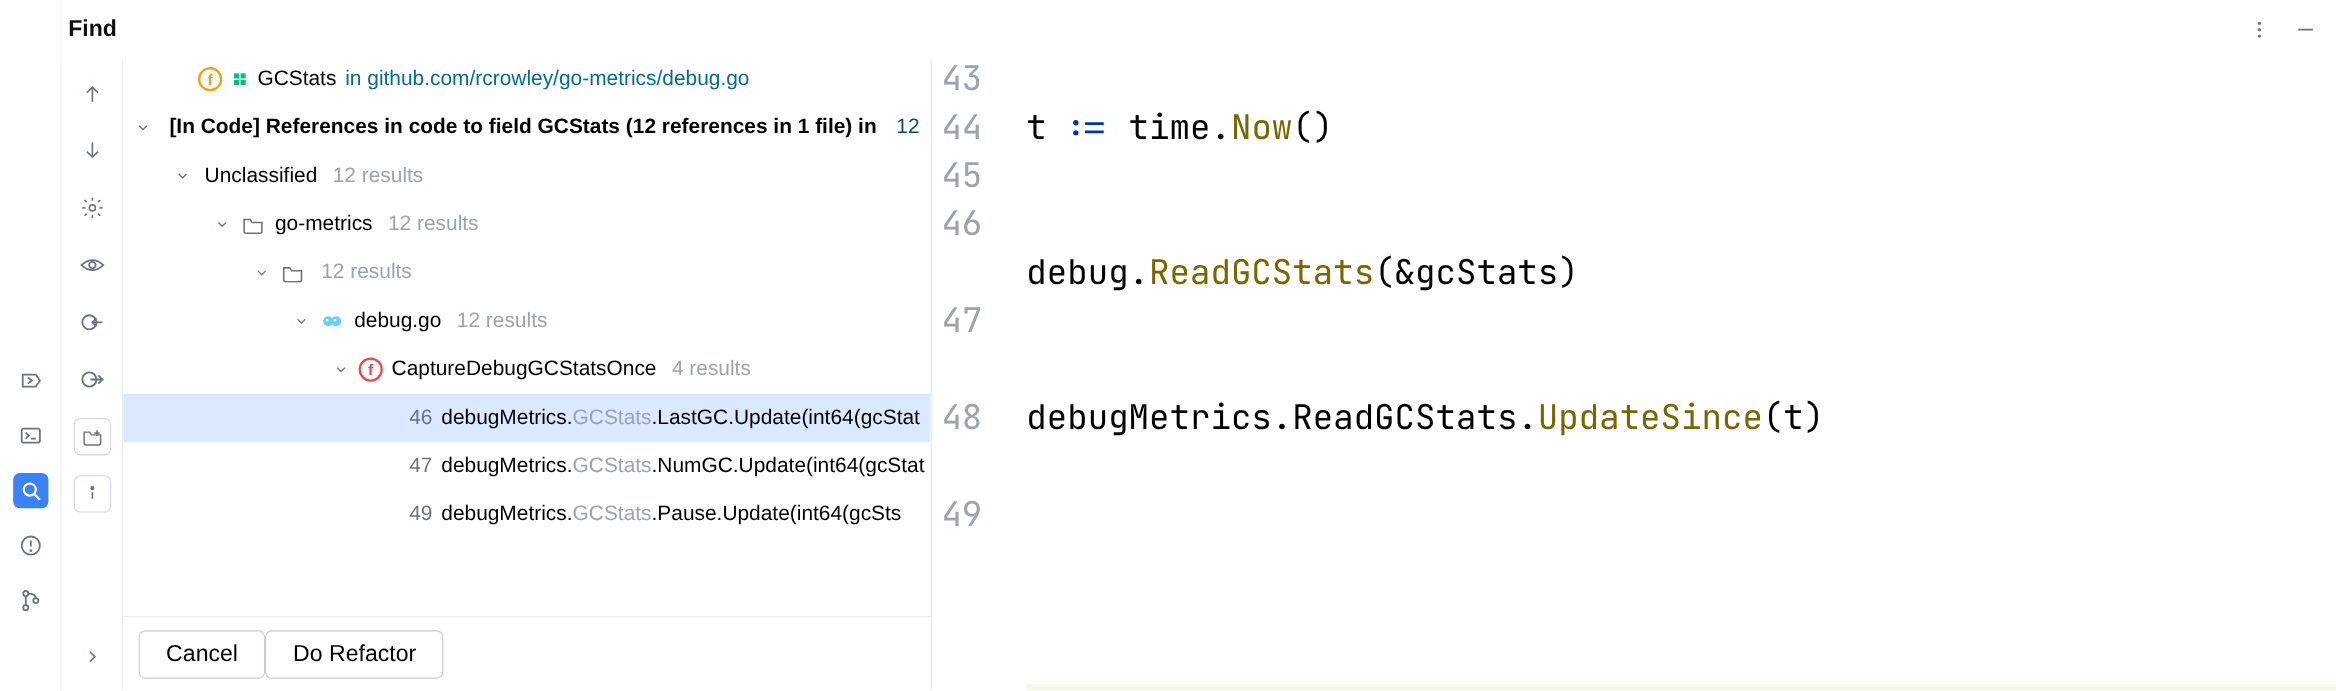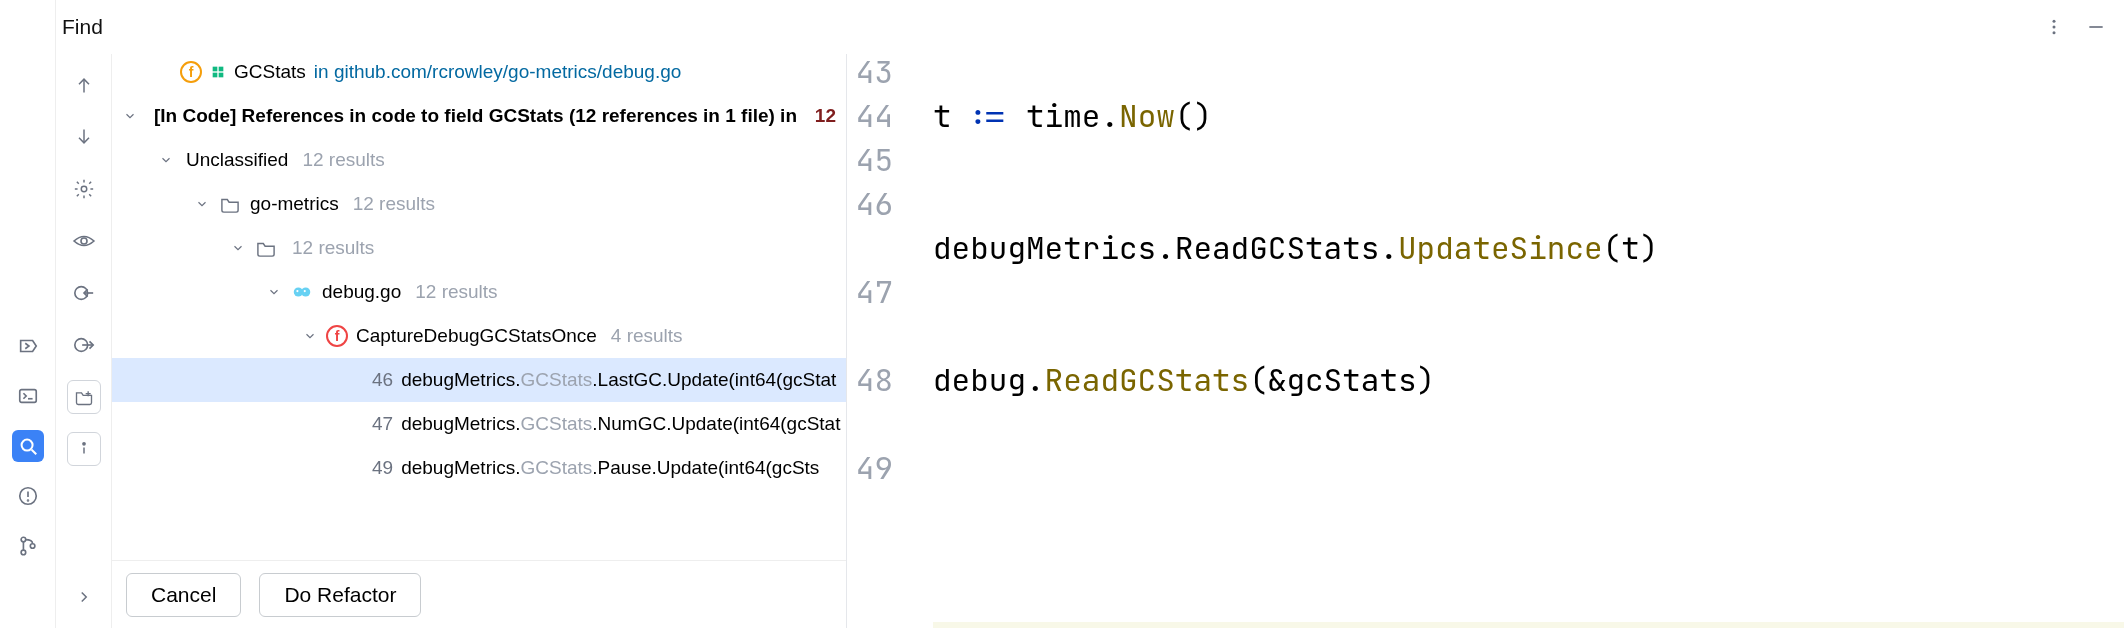--- a/index.html
+++ b/index.html
@@ -10,40 +10,40 @@
   .farleft .ic { width:32px; height:32px; display:flex; align-items:center; justify-content:center; color:#6b7280; border-radius:6px; cursor:pointer;}
   .farleft .ic.active { background:#3b82f6; color:#fff; }
   
   .toolcol { width:56px; border-right:1px solid #eee; display:flex; flex-direction:column; align-items:center; padding-top:16px; gap:18px;}
   .toolcol .ic { width:34px; height:34px; display:flex; align-items:center; justify-content:center; color:#6b7280; border-radius:6px; cursor:pointer;}
   .toolcol .ic.box { border:1px solid #d1d5db; }
   .expbtn { margin-top:auto; margin-bottom:14px;}
   
   .panel { flex:0 0 735px; display:flex; flex-direction:column; border-right:1px solid #e5e7eb;}
   .tab { height:54px; display:flex; align-items:center; gap:10px; font-size:21px; color:#111; padding:0 6px;}
-  .tab.inactive { font-weight:400;}
+  .tab.inactive { font-weight:700;}
   .tab.active { border-bottom:4px solid #3b82f6; }
   .tab .close { color:#9ca3af; }
   .tabs-right { margin-left:auto; display:flex; gap:22px; color:#6b7280;}
   .tree { flex:1; overflow:hidden; padding-top:6px;}
   .row { display:flex; align-items:center; height:44px; white-space:nowrap; overflow:hidden;}
   .row.sel { background:#dbe9ff;}
   .ind { display:inline-block; flex:0 0 auto;}
   .chv { width:20px; color:#6b7280; display:inline-flex; justify-content:center; flex:0 0 20px;}
   .bold { font-weight:700;}
   .muted { color:#0369a1;}
   .lighter { color:#9ca3af;}
-  .count-badge { color:#7f1d1d; font-weight:700; margin-left:auto; padding-right:10px;}
+  .count-badge { color:#0c4a6e; font-weight:400; margin-left:auto; padding-right:10px;}
   .micon { width:24px; height:24px; display:inline-flex; align-items:center; justify-content:center; margin-right:8px;}
   .fakeicon-f { border:2px solid #f59e0b; color:#f59e0b; border-radius:50%; width:22px; height:22px; font-size:14px; font-weight:600; display:inline-flex; align-items:center; justify-content:center; margin-right:8px;}
   .fakeicon-f.red { border-color:#ef4444; color:#ef4444;}
   .folder { color:#6b7280; }
   .linenum { color:#6b7280; margin-right:8px;}
   .dim { color:#9ca3af;}
-  .footer { border-top:1px solid #eee; height:68px; display:flex; align-items:center; gap:18px; padding-left:14px;}
+  .footer { border-top:1px solid #eee; height:68px; display:flex; align-items:center; padding-left:14px;}
   .btn { border:1px solid #c8ccd0; background:#fff; border-radius:6px; height:44px; padding:0 24px; font-size:21px; cursor:pointer;}
   
   .code { flex:1; display:flex; font-family: "JetBrains Mono", Menlo, Consolas, monospace; font-size:31px; line-height:44px; overflow:hidden;}
   .gutter { width:60px; text-align:right; color:#9ca3af; padding-right:14px; padding-top:6px;}
   .gutter div{height:44px;}
   .gutter div.dbl{height:88px;}
   .codelines { flex:1; padding-top:6px; padding-left:26px; white-space:pre; overflow:hidden;}
   .codelines .ln{height:44px;}
   .codelines .hl{background:#f8f8e8;}
   .kw{color:#0033b3;}
@@ -322,22 +322,22 @@
       <div>43</div>
       <div>44</div>
       <div>45</div>
       <div class="dbl">46</div>
       <div class="dbl">47</div>
       <div class="dbl">48</div>
       <div class="dbl">49</div>
     </div>
     <div class="codelines">
       <div class="ln"><span>t </span><span class="kw">:=</span><span> </span><span class="pkg">time</span><span>.</span><span class="fn">Now</span><span>()</span></div>
+      <div class="ln"><span class="pkg">debug</span><span>.</span><span class="fn">ReadGCStats</span><span>(&amp;gcStats)</span></div>
       <div class="ln"><span>debugMetrics.ReadGCStats.</span><span class="fn">UpdateSince</span><span>(t)</span></div>
-      <div class="ln"><span class="pkg">debug</span><span>.</span><span class="fn">ReadGCStats</span><span>(&amp;gcStats)</span></div>
       <div class="ln"></div>
       <div class="ln hl"></div>
       
       
       
       
       
       
       
     </div>

